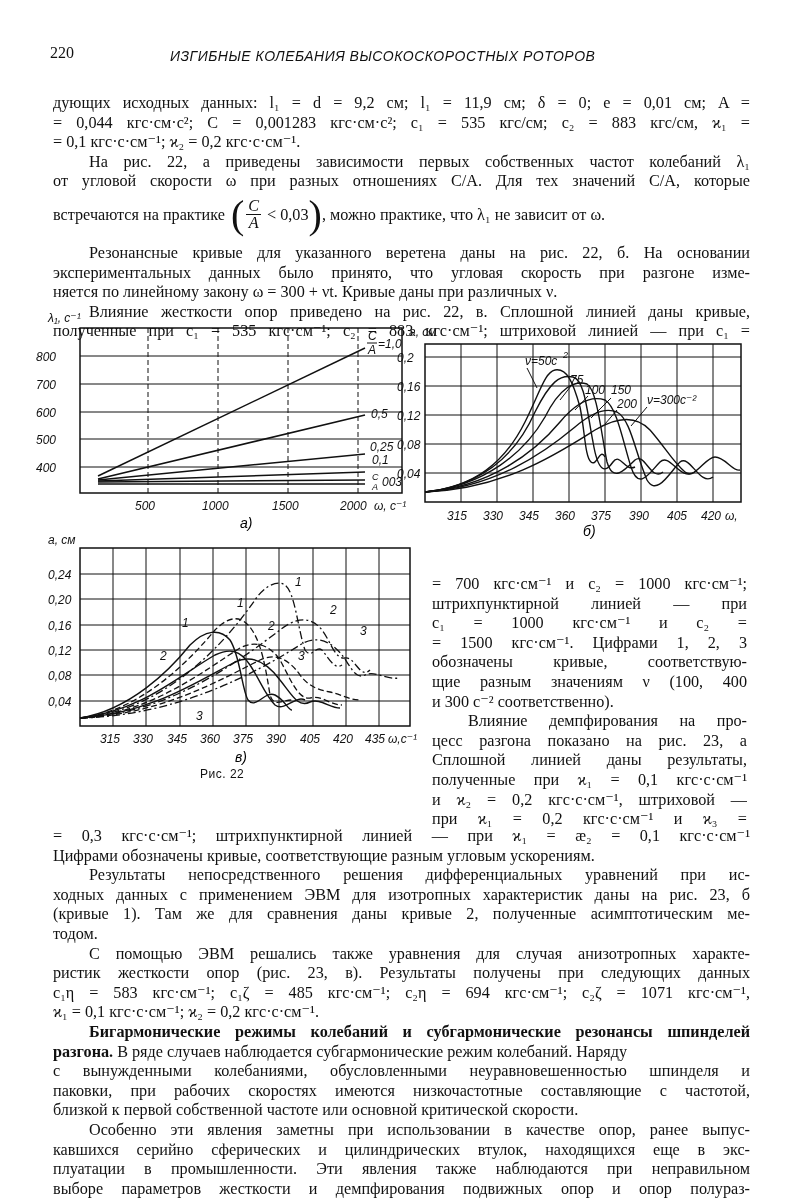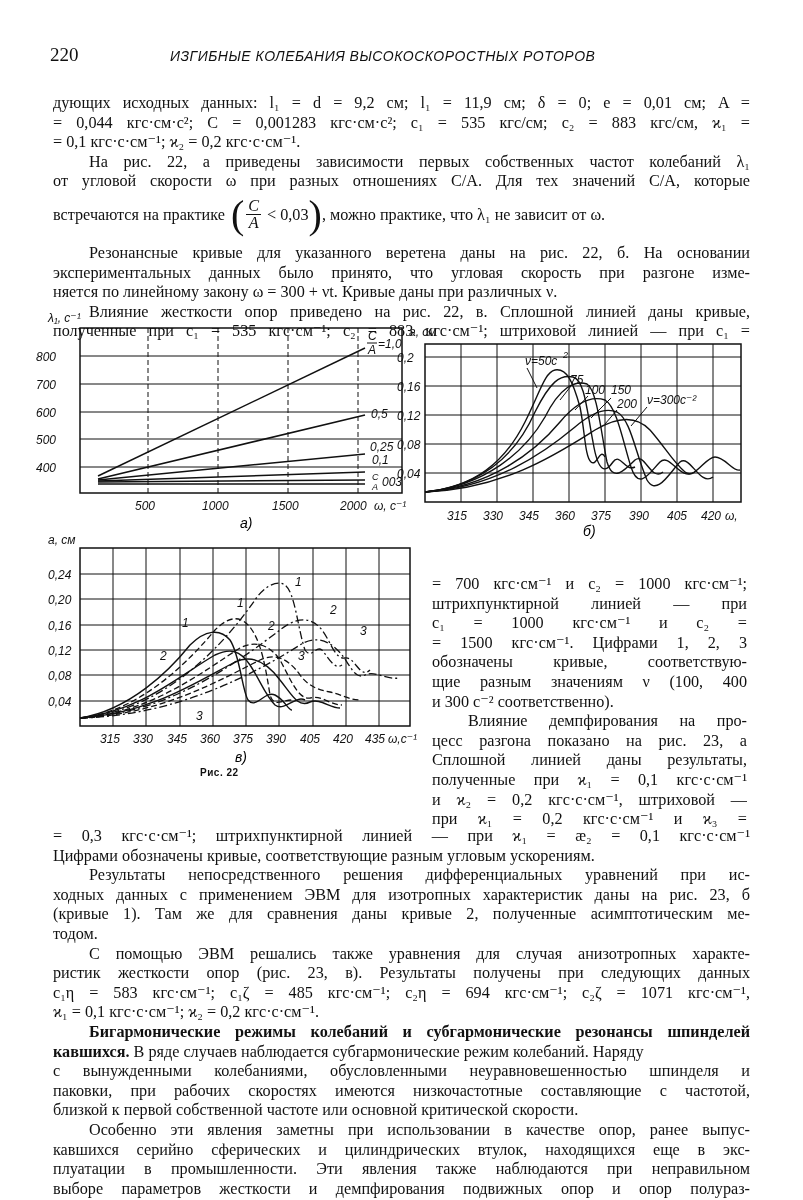--- a/index.html
+++ b/index.html
@@ -1,35 +1,35 @@
 <!DOCTYPE html>
 <html><head>
 <meta charset="utf-8">
 <style>
   html, body { margin: 0; padding: 0; background: #ffffff; }
   body { width: 803px; height: 1200px; position: relative; overflow: hidden; color: #111; font-family: "Liberation Serif", "DejaVu Serif", serif; }
   .abs { position: absolute; }
   .header { top: 44px; left: 50px; width: 700px; height: 24px; }
-  .page-num { position: absolute; left: 0; top: 0; font-size: 19px; }
+  .page-num { position: absolute; left: 0; top: 0; font-size: 16px; }
   .running-title { position: absolute; left: 120px; top: 4px; font-size: 14px; font-style: italic; letter-spacing: 0.5px; font-family: "Liberation Sans", "DejaVu Sans", sans-serif; }
   .text { font-size: 16.2px; line-height: 19.6px; text-align: justify; }
   .line { white-space: nowrap; overflow: hidden; height: 19.6px; text-align-last: justify; }
   .line.last { text-align-last: left; }
   .ind { text-indent: 36px; }
   .block1 { top: 94px; left: 53px; width: 697px; }
   .formula-line { height: 46px; line-height: 46px; display: flex; align-items: center; }
   .frac { display: inline-flex; flex-direction: column; align-items: center; font-style: italic; line-height: 16px; margin: 0 2px; }
   .paren { font-size: 40px; font-weight: 100; line-height: 40px; }
   .b { font-weight: bold; }
   .chart { position: absolute; }
   .chart svg { display: block; }
   .tick { font-family: "Liberation Sans", "DejaVu Sans", sans-serif; font-style: italic; font-size: 12px; fill: #111; }
   .lbl { font-family: "Liberation Sans", "DejaVu Sans", sans-serif; font-style: italic; font-size: 12px; fill: #111; }
   .caption-sub { font-family: "Liberation Sans", "DejaVu Sans", sans-serif; font-style: italic; font-size: 14px; }
-  .fig-caption { top: 767px; left: 200px; font-family: "Liberation Sans", "DejaVu Sans", sans-serif; font-weight: bold; font-size: 10px; letter-spacing: 0.5px; }
+  .fig-caption { top: 767px; left: 200px; font-family: "Liberation Sans", "DejaVu Sans", sans-serif; font-weight: normal; font-size: 12px; letter-spacing: 0.5px; }
   .sidecol { top: 575px; left: 432px; width: 315px; }
   .block2 { top: 827px; left: 53px; width: 697px; }
 </style>
 </head>
 <body>
 
 <div class="abs header">
   <span class="page-num">220</span>
   <span class="running-title">ИЗГИБНЫЕ КОЛЕБАНИЯ ВЫСОКОСКОРОСТНЫХ РОТОРОВ</span>
 </div>
@@ -272,21 +272,21 @@
   <div class="line last">Цифрами обозначены кривые, соответствующие разным угловым ускорениям.</div>
   <div class="line ind">Результаты непосредственного решения дифференциальных уравнений при ис-</div>
   <div class="line">ходных данных с применением ЭВМ для изотропных характеристик даны на рис. 23, б</div>
   <div class="line">(кривые 1). Там же для сравнения даны кривые 2, полученные асимптотическим ме-</div>
   <div class="line last">тодом.</div>
   <div class="line ind">С помощью ЭВМ решались также уравнения для случая анизотропных характе-</div>
   <div class="line">ристик жесткости опор (рис. 23, в). Результаты получены при следующих данных</div>
   <div class="line">c₁η = 583 кгс·см⁻¹; c₁ζ = 485 кгс·см⁻¹; c₂η = 694 кгс·см⁻¹; c₂ζ = 1071 кгс·см⁻¹,</div>
   <div class="line last">ϰ₁ = 0,1 кгс·с·см⁻¹; ϰ₂ = 0,2 кгс·с·см⁻¹.</div>
   <div class="line ind b">Бигармонические режимы колебаний и субгармонические резонансы шпинделей</div>
-  <div class="line last"><span class="b">кавшихся.</span><span> В ряде случаев наблюдается субгармонические режим колебаний. Наряду</span></div>
+  <div class="line last"><span class="b">разгона.</span><span> В ряде случаев наблюдается субгармонические режим колебаний. Наряду</span></div>
   <div class="line">с вынужденными колебаниями, обусловленными неуравновешенностью шпинделя и</div>
   <div class="line">паковки, при рабочих скоростях имеются низкочастотные составляющие с частотой,</div>
   <div class="line last">близкой к первой собственной частоте или основной критической скорости.</div>
   <div class="line ind">Особенно эти явления заметны при использовании в качестве опор, ранее выпус-</div>
   <div class="line">кавшихся серийно сферических и цилиндрических втулок, находящихся еще в экс-</div>
   <div class="line">плуатации в промышленности. Эти явления также наблюдаются при неправильном</div>
   <div class="line">выборе параметров жесткости и демпфирования подвижных опор и опор полураз-</div>
 </div>
 
 </body></html>

